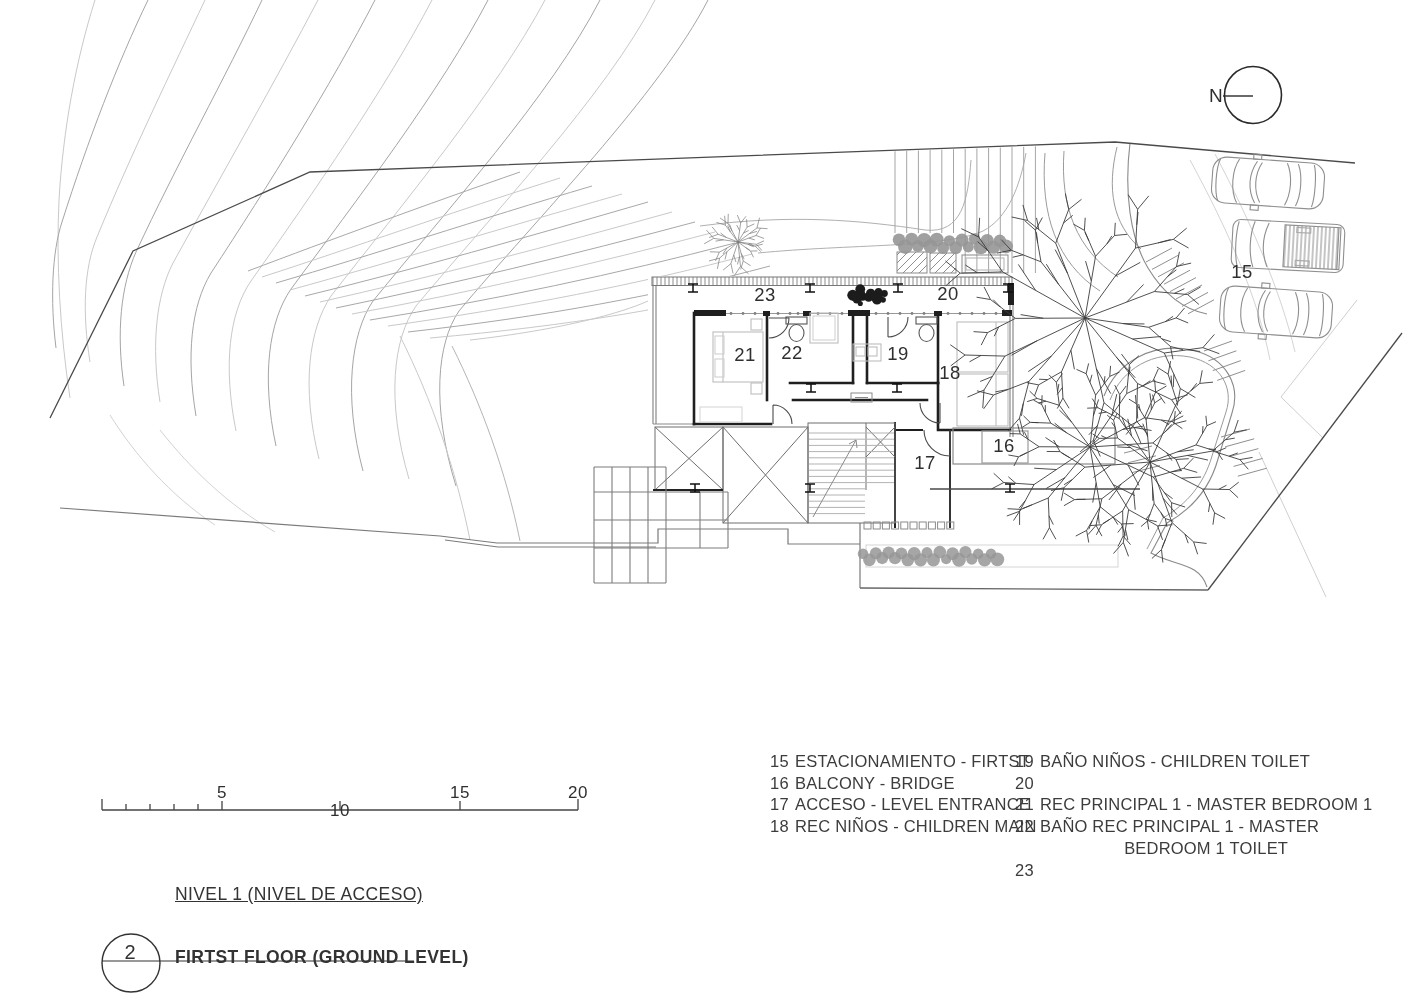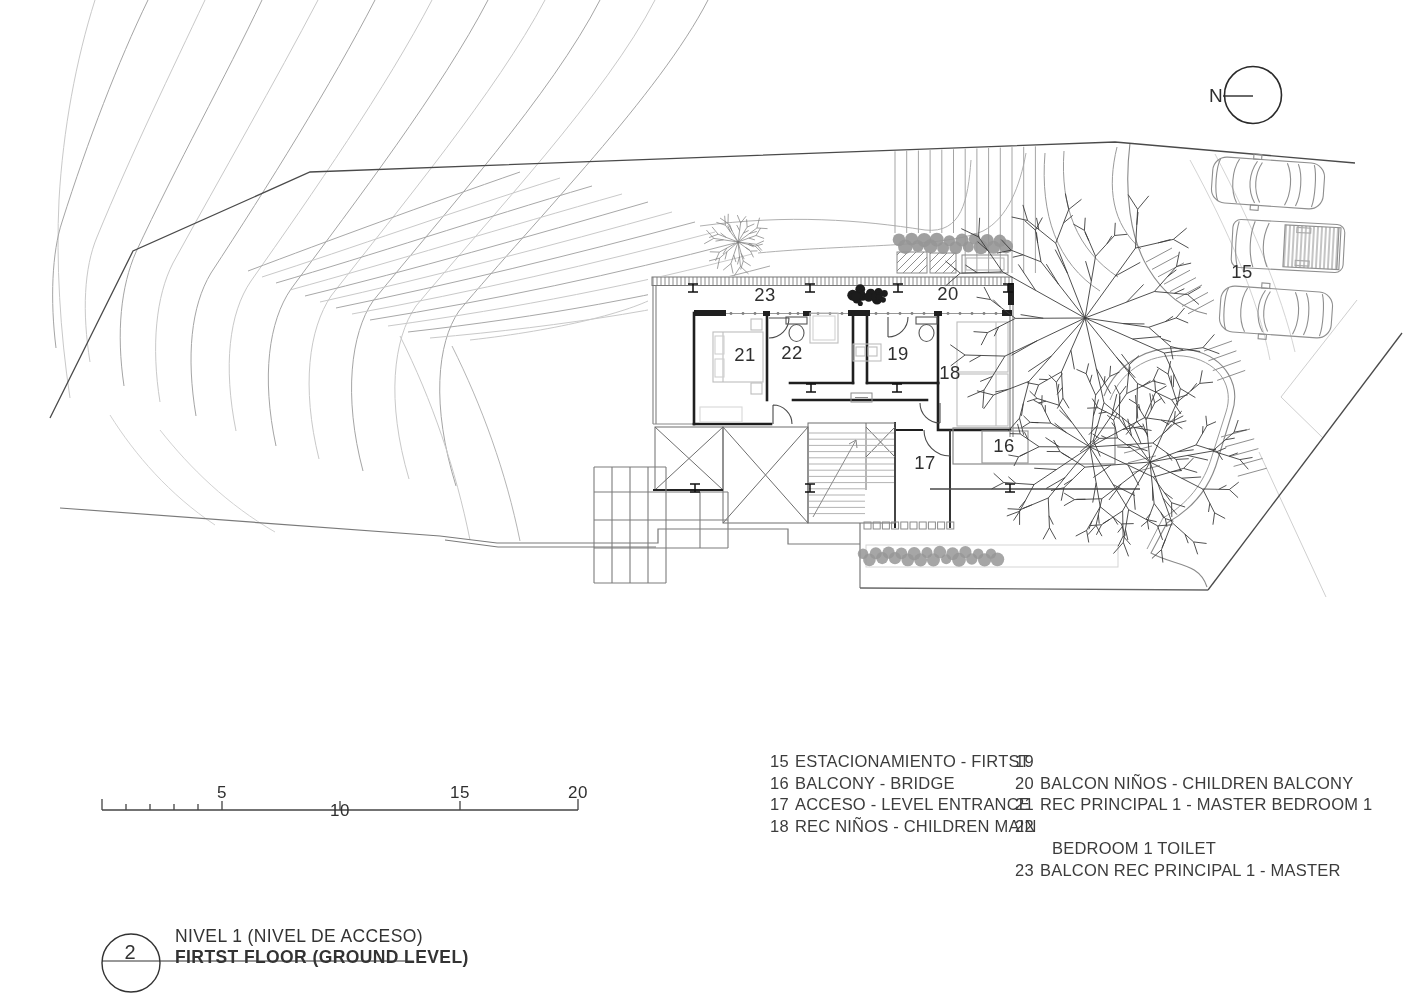--- a/index.html
+++ b/index.html
@@ -7,21 +7,21 @@
          font-family:"Liberation Sans",sans-serif;color:#3a3a3a;}
   .stage svg{position:absolute;left:0;top:0;}
   .lbl{position:absolute;transform:translate(-50%,-50%);font-size:18.5px;color:#2f2f2f;
        letter-spacing:.5px;white-space:nowrap;}
   .north-lbl{font-size:19px;}
   .scale-lbl{font-size:17px;}
   .legend-col{position:absolute;font-size:16.5px;color:#3c3c3c;letter-spacing:.2px;}
   .leg-row{display:flex;line-height:21.7px;}
   .leg-num{flex:none;width:25px;}
   .leg-text{white-space:nowrap;}
-  .leg-cont{margin-left:37px;line-height:21.7px;white-space:nowrap;}
+  .leg-cont{margin-left:25px;line-height:21.7px;white-space:nowrap;text-align:center;}
   .title-line{position:absolute;font-size:17.5px;letter-spacing:.4px;color:#333;white-space:nowrap;}
   .title-num{position:absolute;transform:translate(-50%,-50%);font-size:20px;color:#333;}
 </style>
 </head>
 <body>
 
 <div class="stage">
 
 <svg width="1414" height="1000" viewBox="0 0 1414 1000">
   <defs>
@@ -893,35 +893,35 @@
       </div>
     <div class="leg-row">
         <span class="leg-num">18</span>
         <span class="leg-text">REC NIÑOS - CHILDREN MAIN</span>
       </div>
   </div>
 
   <div class="legend-col" style="left:1015px;top:751px;">
     <div class="leg-row">
         <span class="leg-num">19</span>
+        <span class="leg-text">BAÑO NIÑOS - CHILDREN TOILET</span>
       </div>
     <div class="leg-row">
         <span class="leg-num">20</span>
-        <span class="leg-text">BALCON NIÑOS - CHILDREN BALCONY</span>
       </div>
     <div class="leg-row">
         <span class="leg-num">21</span>
         <span class="leg-text">REC PRINCIPAL 1 - MASTER BEDROOM 1</span>
       </div>
     <div class="leg-row">
         <span class="leg-num">22</span>
+        <span class="leg-text">BAÑO REC PRINCIPAL 1 - MASTER</span>
       </div>
     <div class="leg-cont">BEDROOM 1 TOILET</div>
     <div class="leg-row">
         <span class="leg-num">23</span>
-        <span class="leg-text">BALCON REC PRINCIPAL 1 - MASTER</span>
       </div>
   </div>
 
   <div class="title-num" style="left:130px;top:952px;">2</div>
-  <div class="title-line" style="left:175px;top:926px;">NIVEL 1 (NIVEL DE ACCESO)</div>
+  <div class="title-line" style="left:175px;top:884px;text-decoration:underline;">NIVEL 1 (NIVEL DE ACCESO)</div>
   <div class="title-line" style="left:175px;top:947px;font-weight:bold;">FIRTST FLOOR (GROUND LEVEL)</div>
 </div>
 
 </body></html>

